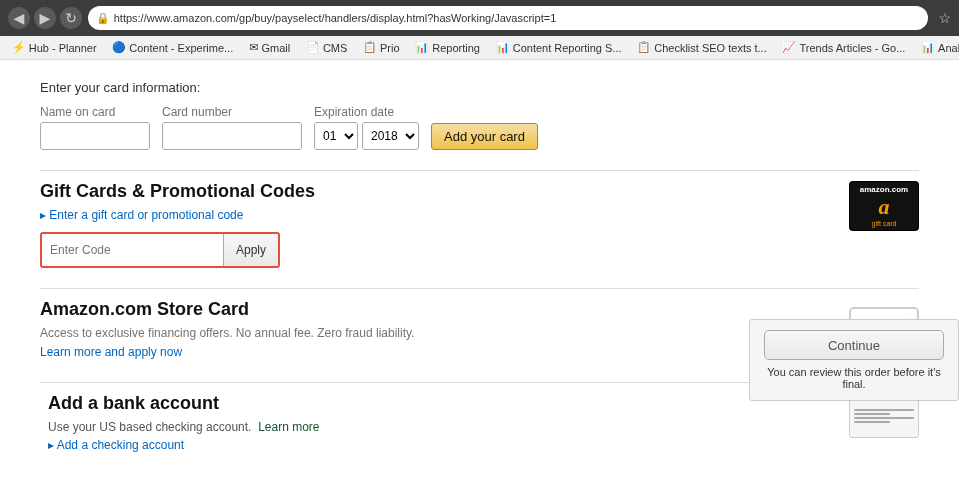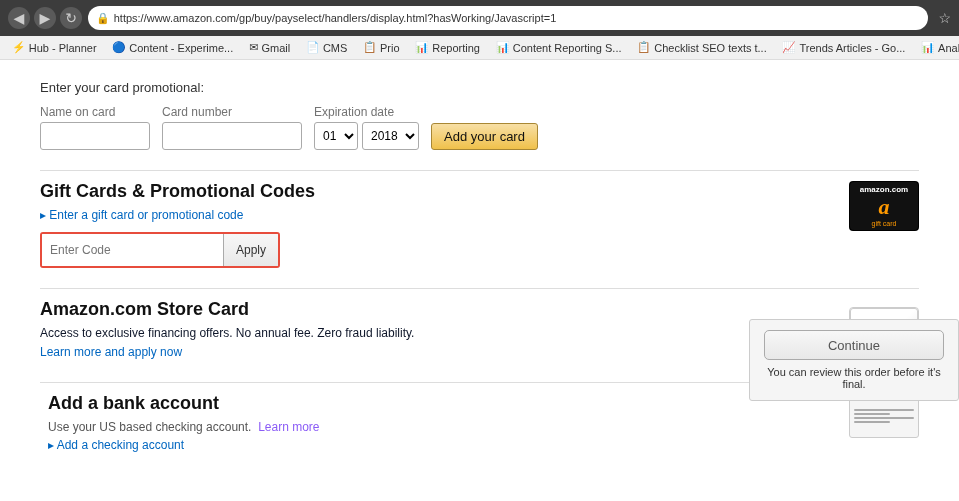--- a/index.html
+++ b/index.html
@@ -138,35 +138,35 @@
     }
     .amazon-gift-text { color: #fff; font-size: 8px; font-weight: bold; }
     .amazon-gift-a { color: #ff9900; font-size: 22px; font-family: 'Times New Roman', serif; font-style: italic; font-weight: bold; }
     .gift-label { color: #ff9900; font-size: 7px; }
 
     
     .store-card-section {
       display: flex; align-items: center; justify-content: space-between; margin-bottom: 23px;
     }
     .store-card-left { flex: 1; }
-    .store-card-desc { font-size: 12px; color: #0f172a; margin-bottom: 4px; }
+    .store-card-desc { font-size: 12px; color: #737373; margin-bottom: 4px; }
     .store-card-link { color: #0066c0; font-size: 12px; text-decoration: none; }
     .store-card-image {
       width: 70px; height: 45px; background: #fff; border: 1px solid #ccc; border-radius: 4px;
       display: flex; align-items: center; justify-content: center; margin-left: 20px;
       font-size: 9px; color: #00539b; font-weight: bold;
     }
 
     
     .bank-section {
       display: flex; align-items: flex-start; justify-content: space-between; margin-bottom: 16px;
     }
     .bank-left { flex: 1; margin-left: 8px; }
     .bank-desc { font-size: 12px; color: #555; margin-bottom: 4px; }
-    .bank-desc a { color: #8b5cf6; text-decoration: none; }
+    .bank-desc a { color: #14532d; text-decoration: none; }
     .add-checking-link { color: #0066c0; font-size: 12px; text-decoration: none; display: flex; align-items: center; gap: 3px; }
     .bank-image {
       width: 70px; height: 45px; background: #f5f5f5; border: 1px solid #ccc; border-radius: 3px;
       display: flex; align-items: center; justify-content: center; margin-left: 20px; overflow: hidden;
     }
     .check-lines { display: flex; flex-direction: column; gap: 2px; padding: 4px; width: 100%; }
     .check-line { height: 2px; background: #aaa; border-radius: 1px; }
     .check-line.short { width: 60%; }
 
     
@@ -252,21 +252,21 @@
   </div>
   <div class="bookmark-item">
     <span class="bm-icon">📊</span>
     <span>Analytics</span>
   </div>
 
 </div>
 
 <div class="page-content">
 
-  <p class="card-info-label">Enter your card promotional:</p>
+  <p class="card-info-label">Enter your card information:</p>
 
   <div class="card-fields">
     <div class="field-group">
       <label class="field-label">Name on card</label>
       <input class="text-input name-input" type="text" placeholder="" style="">
     </div>
     <div class="field-group">
       <label class="field-label">Card number</label>
       <input class="text-input card-num-input" type="text" placeholder="" style="">
     </div>

